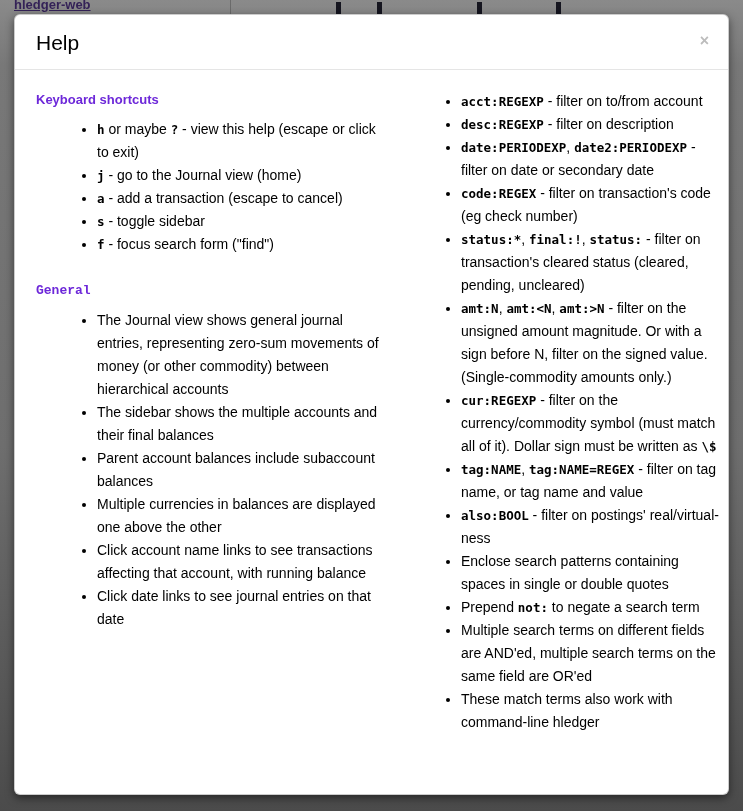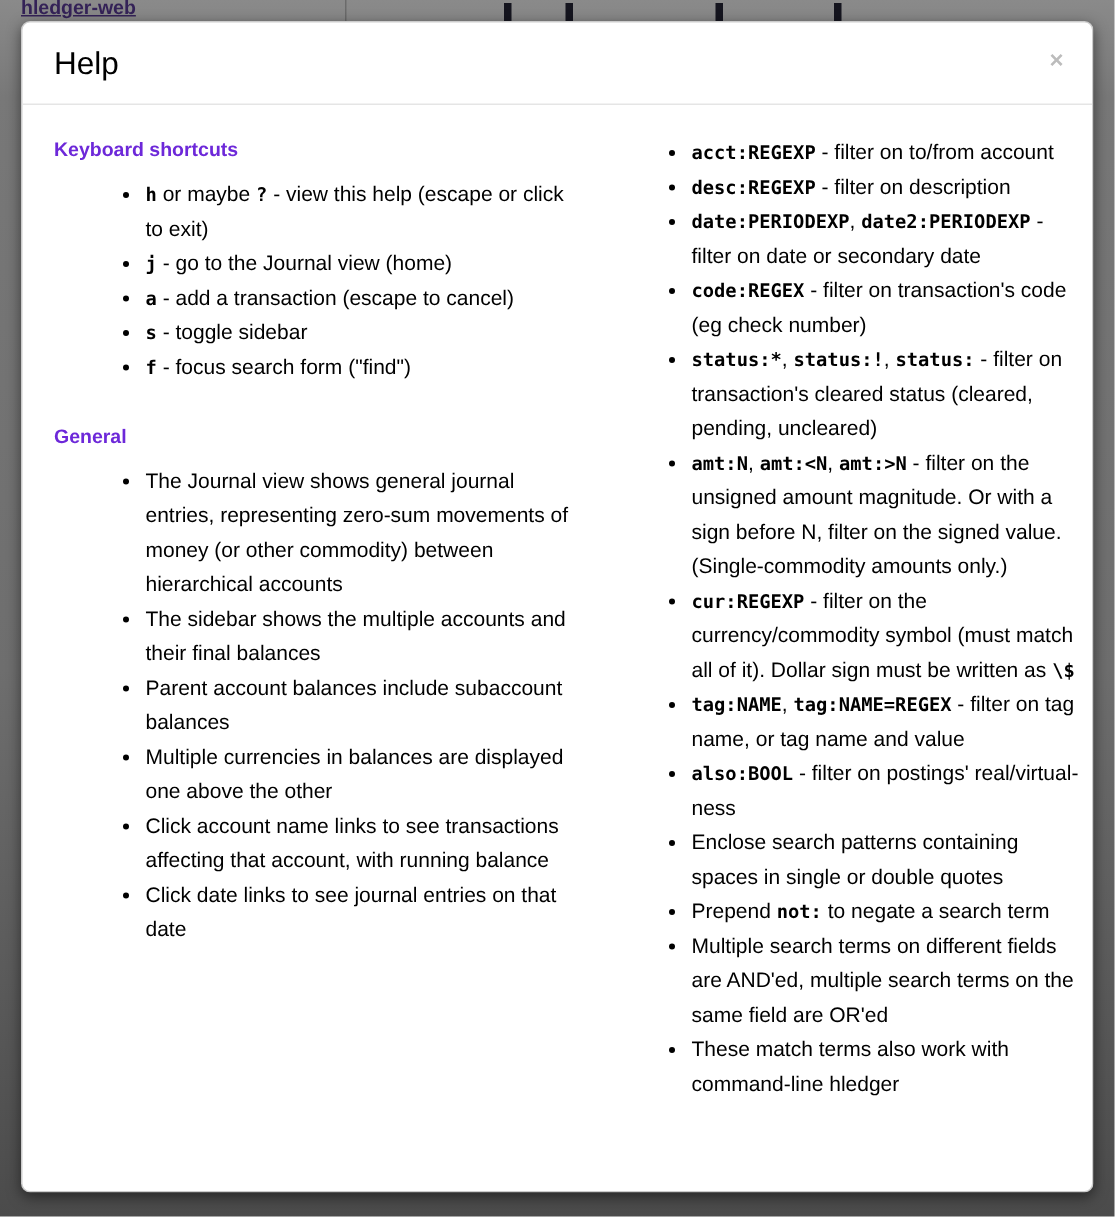--- a/index.html
+++ b/index.html
@@ -62,21 +62,21 @@
     display: flex;
     padding: 20px 8px 20px 21px;
   }
   .col-left  { width: 350px; flex: 0 0 350px; margin-right: 14px; }
   .col-right { flex: 1 1 auto; min-width: 0; }
 
   .section-heading {
     margin: 2px 0 11px 0;
     font-size: 13px; font-weight: bold; color: #6d28d9;
   }
-  .section-heading.later { margin-top: 27px; }
+  .section-heading.later { margin-top: 27px; font-family: Liberation Mono, monospace; }
   ul.help-list {
     margin: 0 0 6px 0;
     padding-left: 37px;
     list-style: disc;
   }
   ul.help-list li {
     font-size: 14px; color: #000;
     line-height: 23px;
     margin-left: 24px;
   }
@@ -124,21 +124,21 @@
           <li>Click account name links to see transactions affecting that account, with running balance</li>
           <li>Click date links to see journal entries on that date</li>
         </ul>
       </div>
     <div class="col-right">
         <ul class="help-list">
           <li><code>acct:REGEXP</code> - filter on to/from account</li>
           <li><code>desc:REGEXP</code> - filter on description</li>
           <li><code>date:PERIODEXP</code>, <code>date2:PERIODEXP</code> - filter on date or secondary date</li>
           <li><code>code:REGEX</code> - filter on transaction's code (eg check number)</li>
-          <li><code>status:*</code>, <code>status:!</code>, <code>status:</code> - filter on transaction's cleared status (cleared, pending, uncleared)</li>
+          <li><code>status:*</code>, <code>final:!</code>, <code>status:</code> - filter on transaction's cleared status (cleared, pending, uncleared)</li>
           <li><code>amt:N</code>, <code>amt:&lt;N</code>, <code>amt:&gt;N</code> - filter on the unsigned amount magnitude. Or with a sign before N, filter on the signed value. (Single-commodity amounts only.)</li>
           <li><code>cur:REGEXP</code> - filter on the currency/commodity symbol (must match all of it). Dollar sign must be written as <code>\$</code></li>
           <li><code>tag:NAME</code>, <code>tag:NAME=REGEX</code> - filter on tag name, or tag name and value</li>
           <li><code>also:BOOL</code> - filter on postings' real/virtual-ness</li>
           <li>Enclose search patterns containing spaces in single or double quotes</li>
           <li>Prepend <code>not:</code> to negate a search term</li>
           <li>Multiple search terms on different fields are AND'ed, multiple search terms on the same field are OR'ed</li>
           <li>These match terms also work with command-line hledger</li>
         </ul>
       </div>

